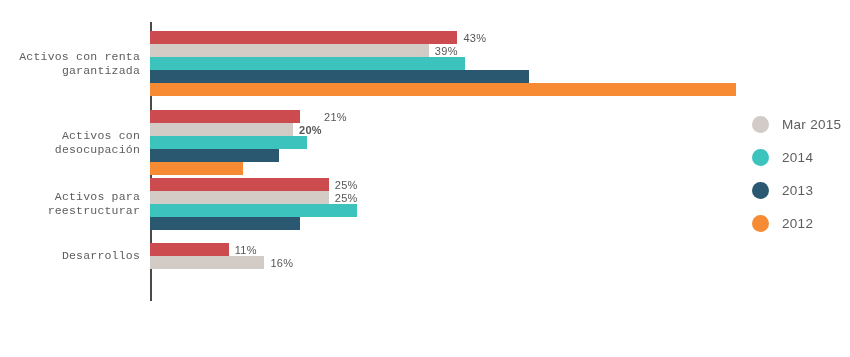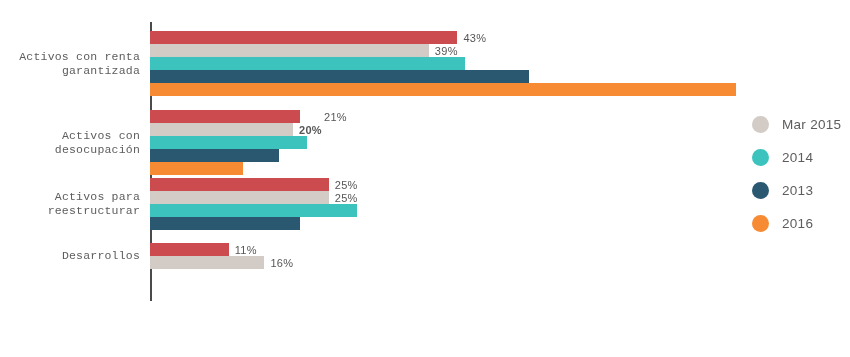--- a/index.html
+++ b/index.html
@@ -216,17 +216,17 @@
       <div class="legend-item">
         <span class="legend-dot" style="background: rgb(60, 195, 189);"></span>
         <span class="legend-text">2014</span>
       </div>
       <div class="legend-item">
         <span class="legend-dot" style="background: rgb(42, 88, 113);"></span>
         <span class="legend-text">2013</span>
       </div>
       <div class="legend-item">
         <span class="legend-dot" style="background: rgb(246, 139, 51);"></span>
-        <span class="legend-text">2016</span>
+        <span class="legend-text">2012</span>
       </div>
     </div>
 
 </div>
 
 </body></html>

